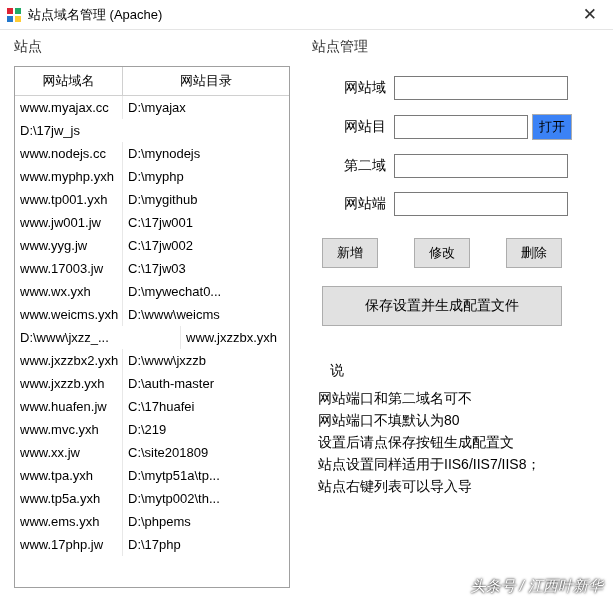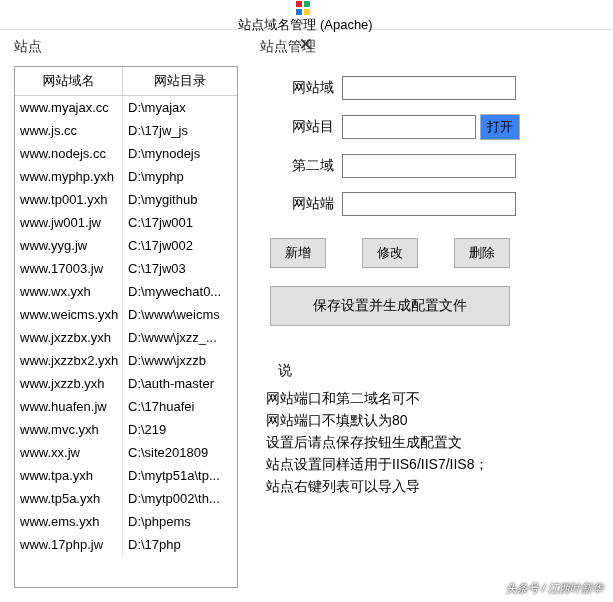--- a/index.html
+++ b/index.html
@@ -11,35 +11,34 @@
   height: 602px;
   overflow: hidden;
   position: relative;
 }
 .titlebar {
   height: 30px;
   display: flex;
   align-items: center;
   padding: 0 8px 0 6px;
   border-bottom: 1px solid #e5e5e5;
-  flex-direction: column;
 }
 .app-icon {
   width: 16px;
   height: 16px;
   margin-right: 6px;
   display: inline-block;
 }
 .title-text { flex: 1; font-size: 13px; color: #000; }
 .close-x { font-size: 17px; font-family: Arial; color: #333; padding: 0 8px; cursor: default; }
 .content {
   display: flex;
   padding: 8px 14px 10px 14px;
 }
-.left-col { width: 224px; }
+.left-col { width: 276px; }
 .right-col { flex: 1; padding-left: 22px; }
 .section-label { font-size: 14px; color: #333; margin-bottom: 10px; }
 .table-wrap {
   border: 1px solid #a0a0a0;
   height: 522px;
   overflow: hidden;
   background: #fff;
 }
 .table-header {
   display: flex;
@@ -117,21 +116,21 @@
   text-align: center;
   cursor: default;
 }
 .hint-title { font-size: 14px; margin: 36px 0 10px 18px; }
 .hint-line { font-size: 14px; margin: 4px 0 4px 6px; }
 .watermark {
   position: absolute;
   right: 10px;
   bottom: 6px;
   color: #fff;
-  font-size: 11px;
+  font-size: 15px;
   font-style: italic;
   text-shadow: 0 0 3px rgba(0,0,0,.7), 0 0 2px rgba(0,0,0,.8);
 }
 </style>
 </head>
 <body>
 
 <div class="titlebar">
   <span class="app-icon">
     <svg width="16" height="16" viewBox="0 0 16 16">
@@ -152,21 +151,20 @@
       <div class="table-header">
         <div class="th col1">网站域名</div>
         <div class="th col2">网站目录</div>
       </div>
       <div class="table-body" id="table-body">
           <div class="tr">
             <div class="td col1">www.myajax.cc</div>
             <div class="td col2">D:\myajax</div>
           </div>
           <div class="tr">
-            <div class="td col1">www.js.cc</div>
             <div class="td col2">D:\17jw_js</div>
           </div>
           <div class="tr">
             <div class="td col1">www.nodejs.cc</div>
             <div class="td col2">D:\mynodejs</div>
           </div>
           <div class="tr">
             <div class="td col1">www.myphp.yxh</div>
             <div class="td col2">D:\myphp</div>
           </div>
@@ -188,22 +186,22 @@
           </div>
           <div class="tr">
             <div class="td col1">www.wx.yxh</div>
             <div class="td col2">D:\mywechat0...</div>
           </div>
           <div class="tr">
             <div class="td col1">www.weicms.yxh</div>
             <div class="td col2">D:\www\weicms</div>
           </div>
           <div class="tr">
+            <div class="td col2">D:\www\jxzz_...</div>
             <div class="td col1">www.jxzzbx.yxh</div>
-            <div class="td col2">D:\www\jxzz_...</div>
           </div>
           <div class="tr">
             <div class="td col1">www.jxzzbx2.yxh</div>
             <div class="td col2">D:\www\jxzzb</div>
           </div>
           <div class="tr">
             <div class="td col1">www.jxzzb.yxh</div>
             <div class="td col2">D:\auth-master</div>
           </div>
           <div class="tr">

